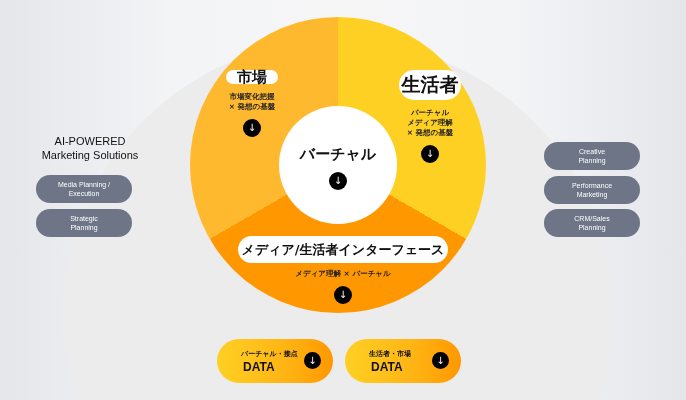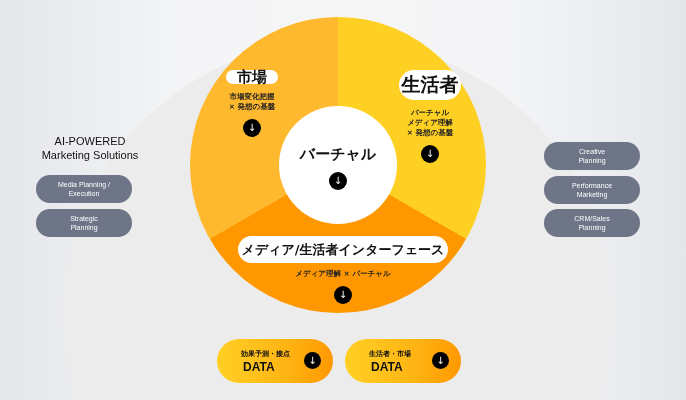--- a/index.html
+++ b/index.html
@@ -137,21 +137,21 @@
 </div>
 
 <div class="inner">
   <div class="inner-title">バーチャル</div>
   <div class="dl">
       <span>↓</span>
     </div>
 </div>
 
 <div class="data-btn" style="left:217px; top:339px;">
-  <div class="data-sub">効果予測・接点</div>
+  <div class="data-sub">バーチャル・接点</div>
   <div class="data-main">DATA</div>
   <div class="dl">
       <span>↓</span>
     </div>
 </div>
 
 <div class="data-btn" style="left:345px; top:339px;text-align:right;">
   <div class="data-sub">生活者・市場</div>
   <div class="data-main">DATA</div>
   <div class="dl">

